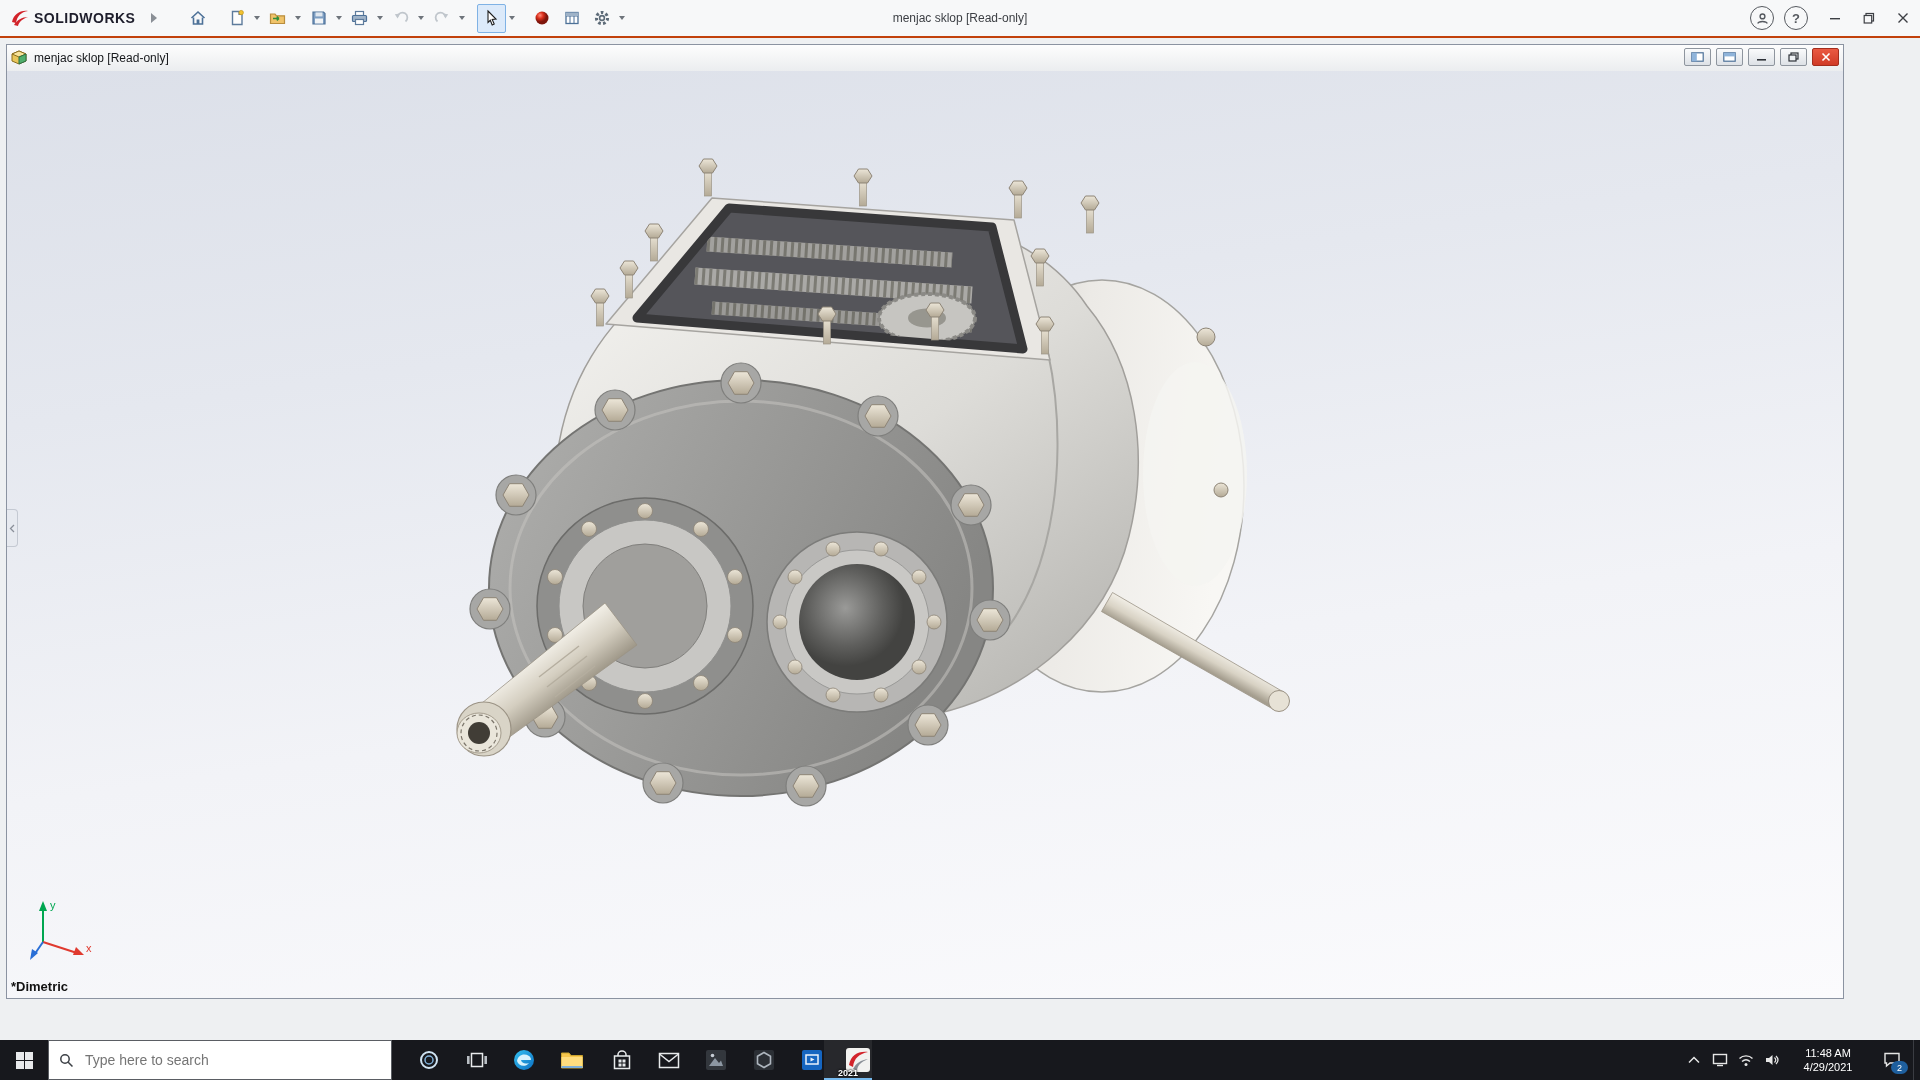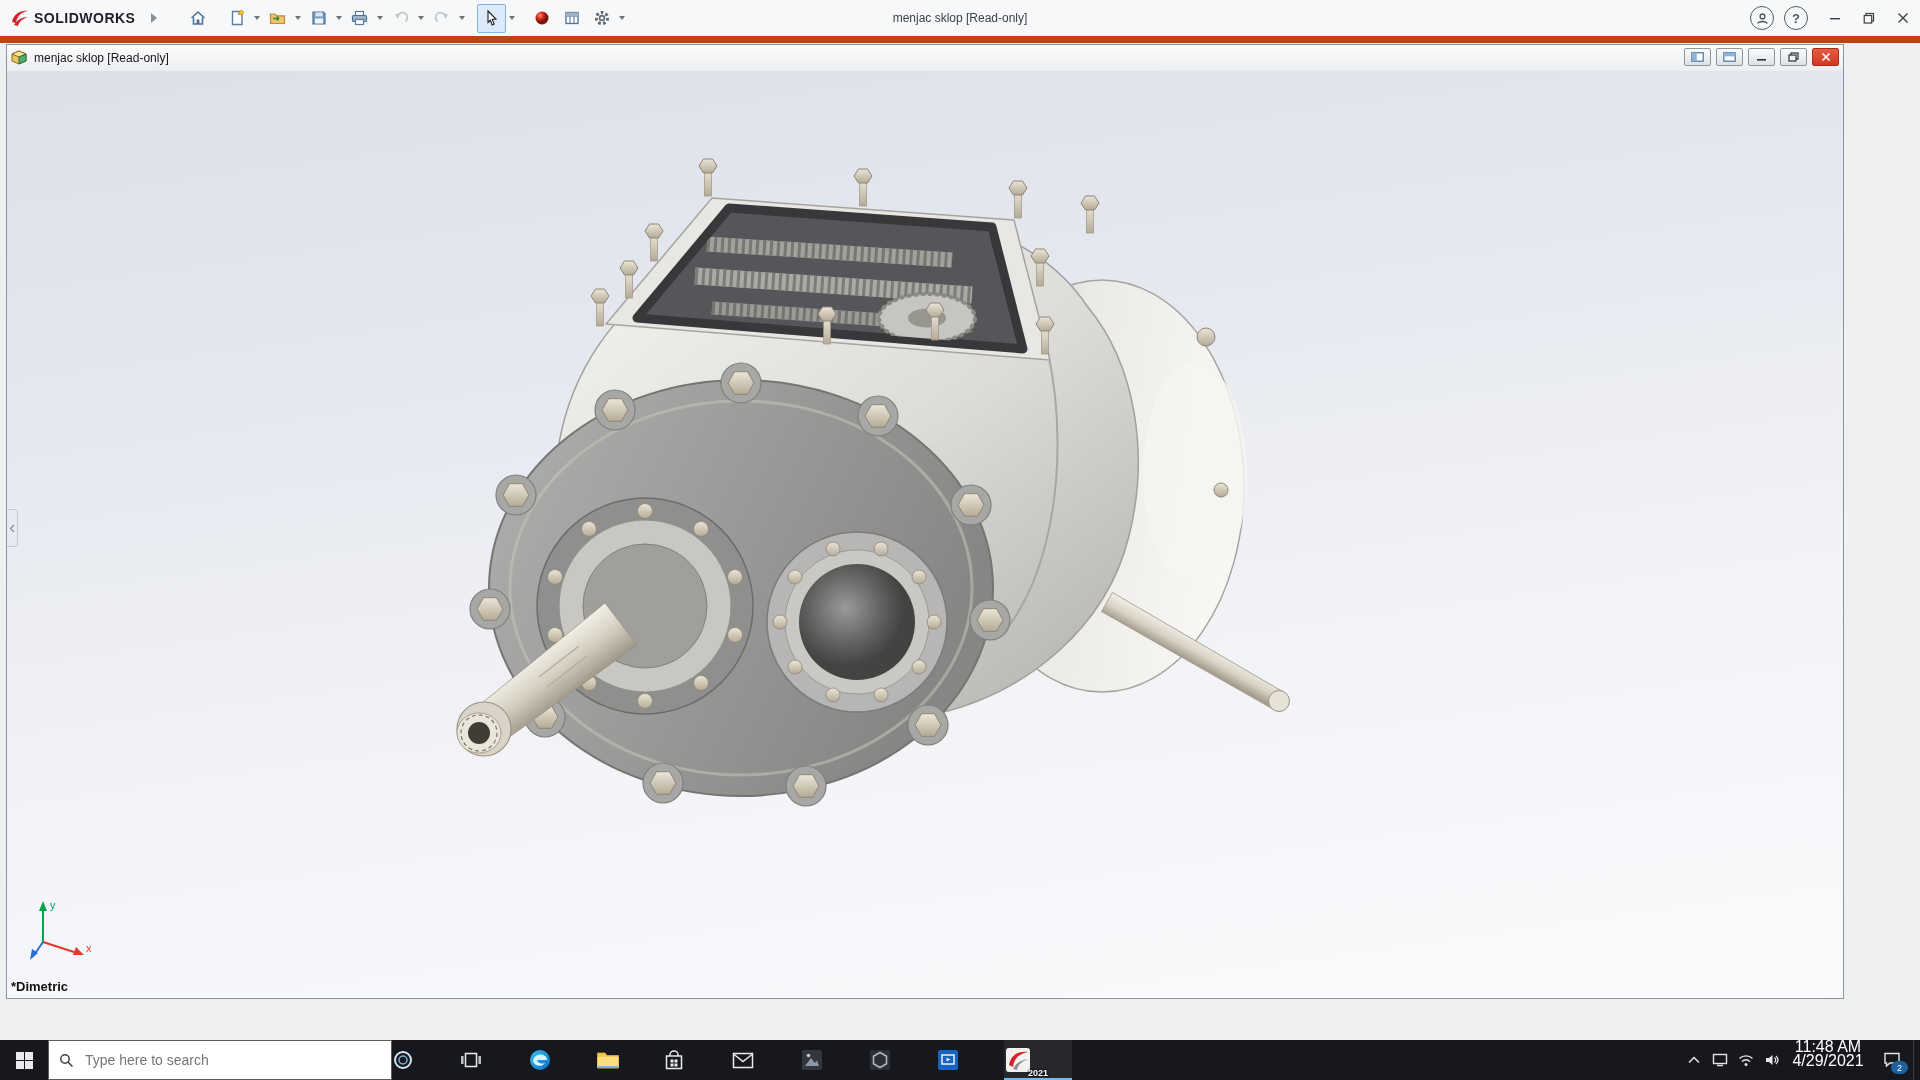--- a/index.html
+++ b/index.html
@@ -2,21 +2,21 @@
 <html><head>
 <meta charset="utf-8">
 <style>
   html,body{margin:0;padding:0;}
   body{width:1920px;height:1080px;overflow:hidden;background:#eef0f2;
        font-family:"Liberation Sans","DejaVu Sans",sans-serif;-webkit-font-smoothing:antialiased;}
   .screen{position:relative;width:1920px;height:1080px;}
 
   
   .app-titlebar{position:absolute;top:0;left:0;right:0;height:36px;background:#f7f8f9;
-                border-bottom:7px solid #c2410c;display:flex;align-items:center;}
+                border-bottom:2px solid #c2410c;display:flex;align-items:center;}
   .logo{display:flex;align-items:center;margin-left:10px;gap:4px;}
   .logo-text{font-size:14px;font-weight:bold;color:#1d1d2b;letter-spacing:.5px;}
   .crumb-arrow{margin-left:16px;width:0;height:0;border-left:6px solid #8a8f96;border-top:5px solid transparent;border-bottom:5px solid transparent;}
   .toolbar{display:flex;align-items:center;margin-left:26px;gap:1px;}
   .tb-btn{width:27px;height:27px;display:flex;align-items:center;justify-content:center;border:1px solid transparent;border-radius:2px;}
   .tb-btn.active{background:#dceafa;border-color:#7fb2e5;}
   .tb-btn.disabled{opacity:.45;}
   .caret{width:10px;height:27px;display:flex;align-items:center;justify-content:center;}
   .caret i{width:0;height:0;border-top:4px solid #6e747b;border-left:3.5px solid transparent;border-right:3.5px solid transparent;display:block;}
   .tb-gap{width:8px;}
@@ -46,27 +46,27 @@
   .collapse-tab{position:absolute;left:0;top:438px;width:10px;height:36px;background:#e7eaf0;border:1px solid #c4c9d2;border-left:none;
                 border-radius:0 4px 4px 0;display:flex;align-items:center;justify-content:center;color:#8a8f99;font-size:9px;}
 
   
   .taskbar{position:absolute;left:0;right:0;bottom:0;height:40px;background:#17181d;display:flex;align-items:stretch;}
   .tb-start{width:48px;display:flex;align-items:center;justify-content:center;}
   .search-box{width:344px;background:#ffffff;border:1px solid #5a5d63;display:flex;align-items:center;box-sizing:border-box;}
   .search-box input{border:none;outline:none;flex:1;font-size:14px;color:#333;background:transparent;
                     font-family:"Liberation Sans",sans-serif;}
   .search-icon-wrap{width:34px;display:flex;align-items:center;justify-content:center;}
-  .tb-icon{width:68px;display:flex;align-items:center;justify-content:flex-start;position:relative;}
+  .tb-icon{width:48px;display:flex;align-items:center;justify-content:flex-end;position:relative;}
   .tb-icon.running{background:rgba(255,255,255,.07);box-shadow:inset 0 -2px 0 #76b9ed;}
   .sw-badge{position:absolute;bottom:2px;left:50%;transform:translateX(-50%);font-size:9px;font-weight:bold;color:#fff;
             text-shadow:0 0 2px #000,0 0 2px #000;}
   .tray{margin-left:auto;display:flex;align-items:stretch;}
   .tray-icon{width:26px;display:flex;align-items:center;justify-content:center;}
-  .clock{width:86px;display:flex;flex-direction:column;align-items:center;color:#fff;font-size:16px;line-height:14px;}
+  .clock{width:86px;display:flex;flex-direction:column;align-items:center;justify-content:center;color:#fff;font-size:11px;line-height:14px;}
   .action-center{width:42px;display:flex;align-items:center;justify-content:center;position:relative;}
   .ac-badge{position:absolute;right:5px;bottom:6px;min-width:13px;height:13px;border-radius:7px;background:#1e5f9e;color:#fff;
             font-size:9px;display:flex;align-items:center;justify-content:center;padding:0 2px;}
   .show-desktop{width:6px;border-left:1px solid #3a3c42;}
 </style>
 </head>
 <body>
 
 <div class="screen">
 

